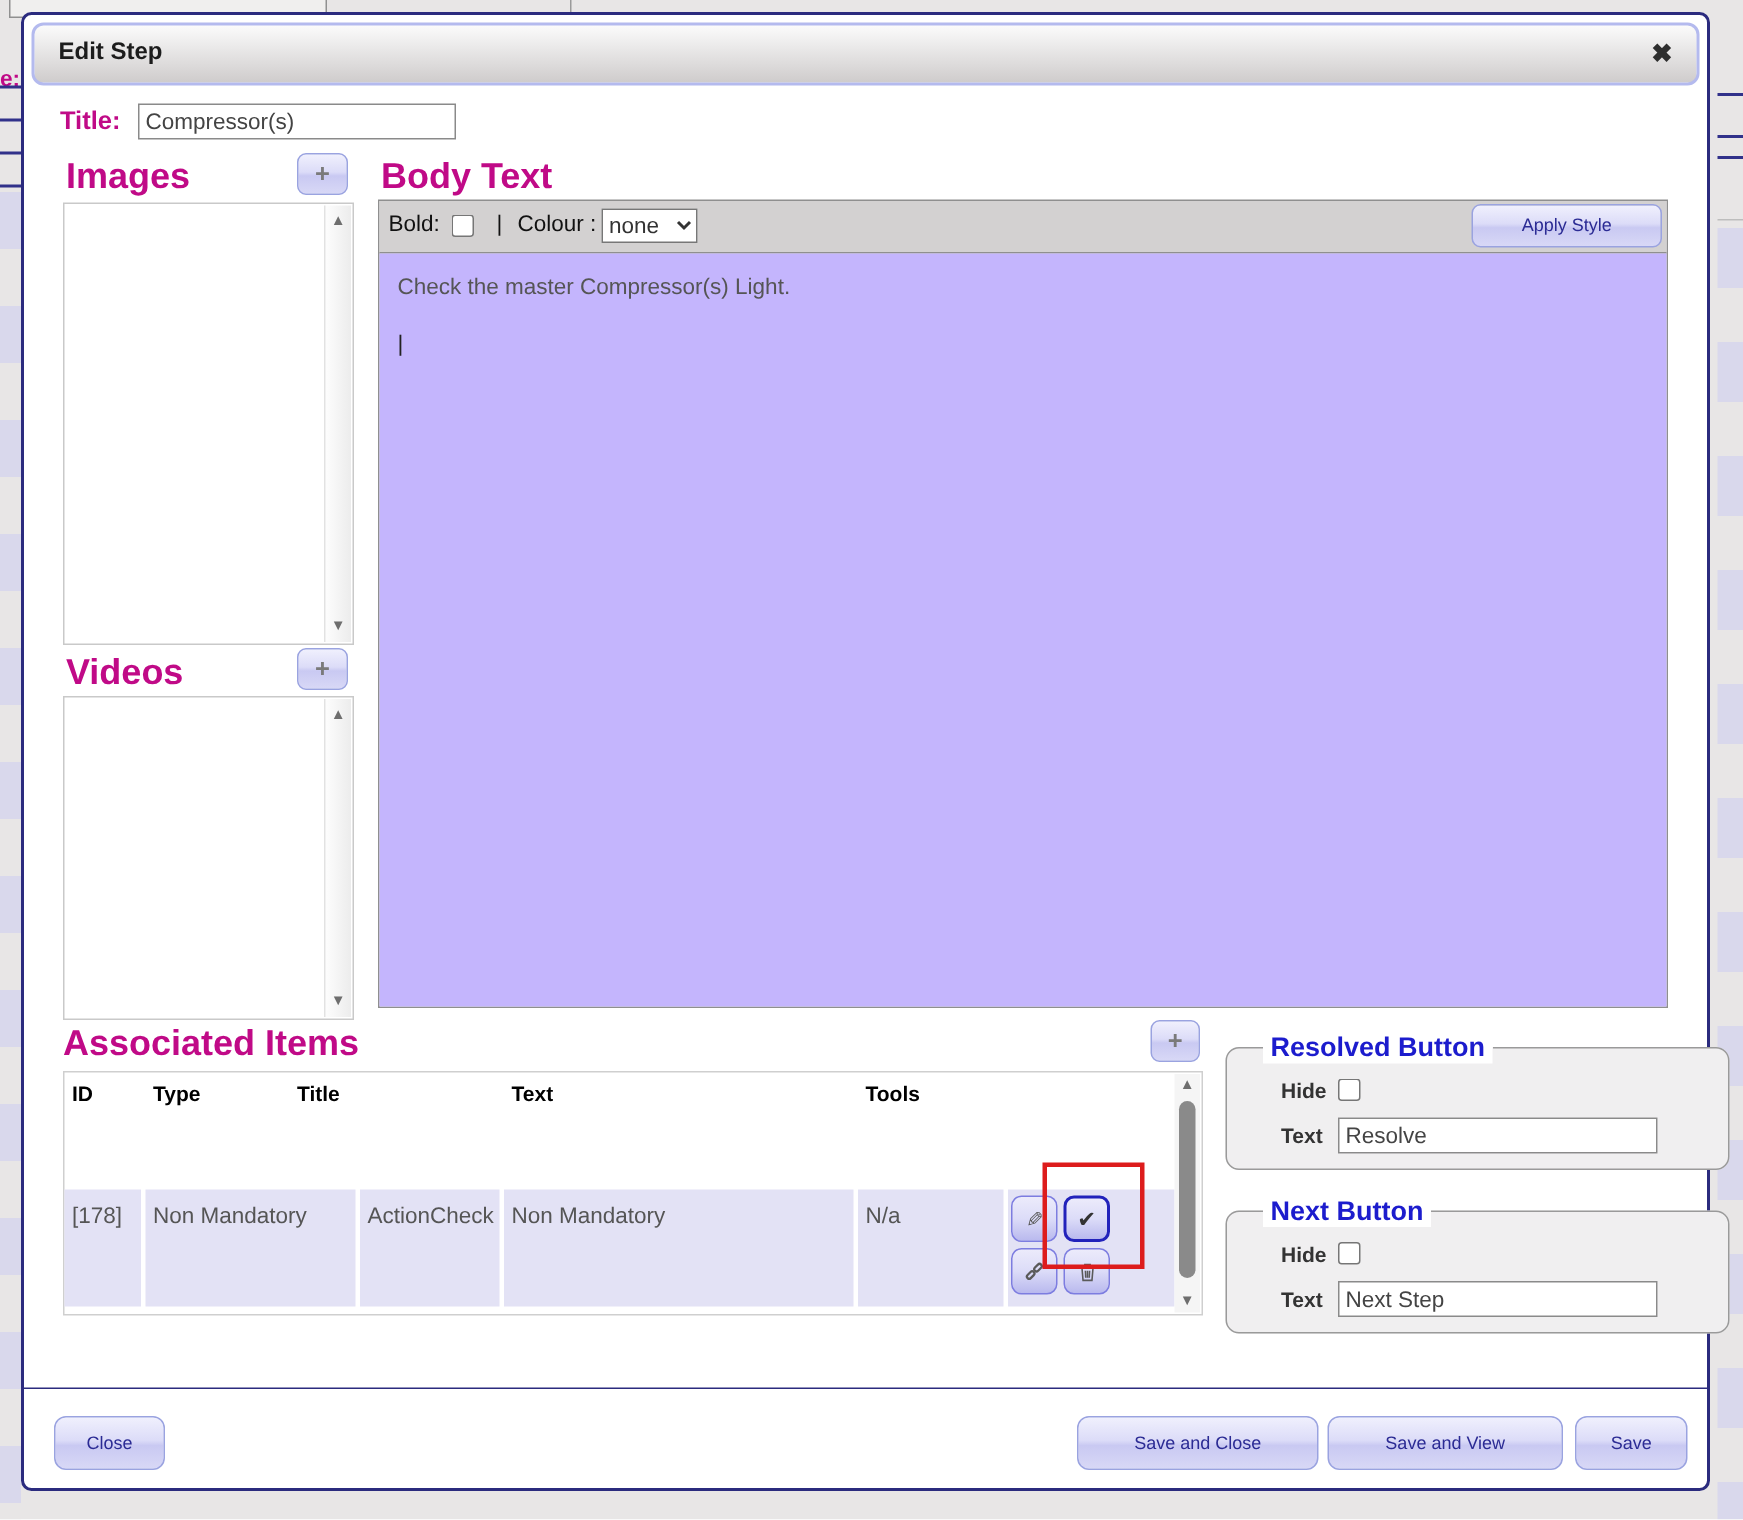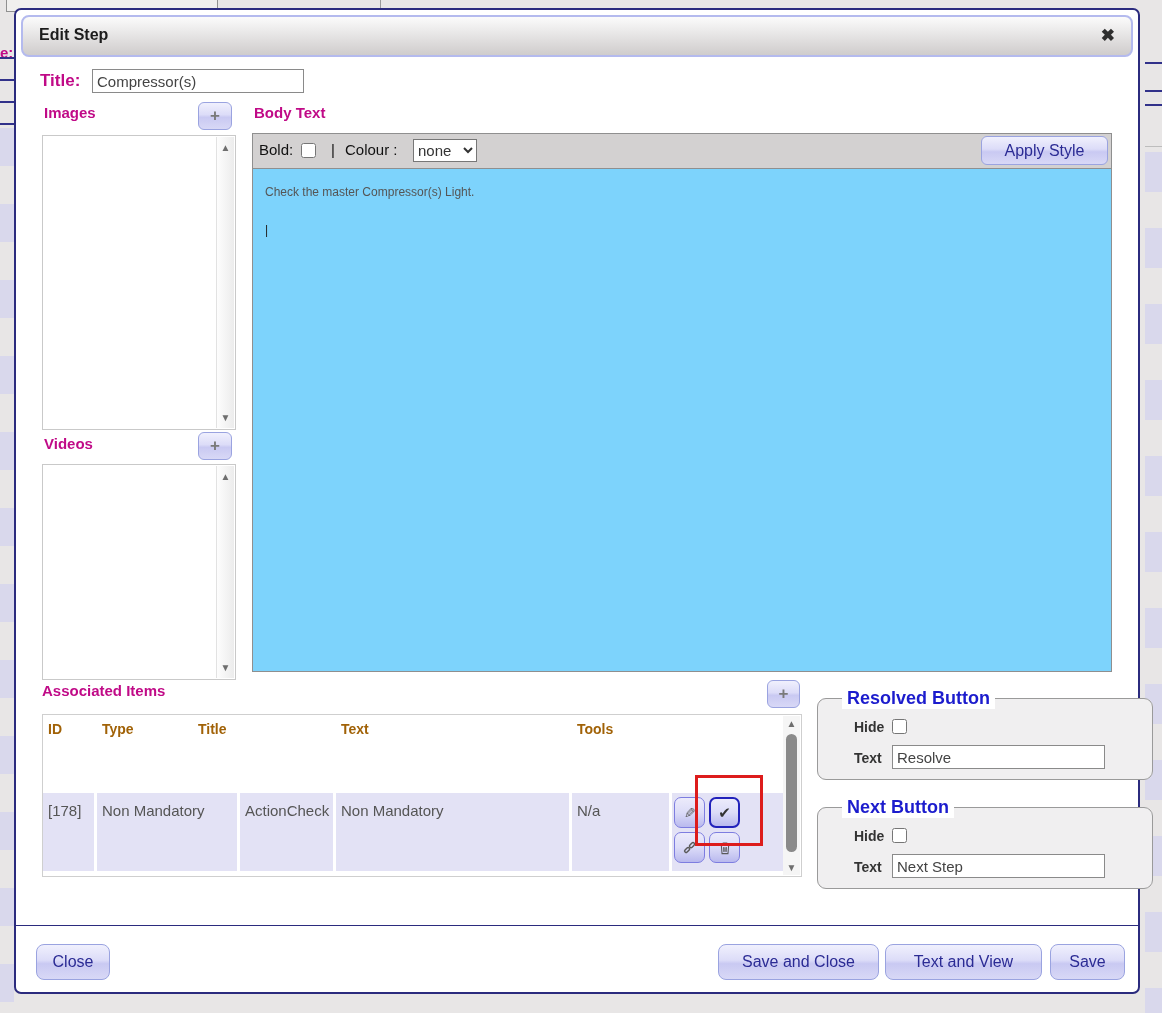--- a/index.html
+++ b/index.html
@@ -14,43 +14,43 @@
   .clipped-label{left:0;top:44px;width:13px;color:#c00a87;font-weight:bold;font-size:15px;overflow:hidden;}
   .topbox{left:6px;top:-4px;width:210px;height:14px;border:1px solid #909090;background:#f0efee;}
 
   
   #dialog{left:14px;top:8px;width:1122px;height:982px;background:#ffffff;border:2px solid #2b2b7e;border-radius:7px;}
   #titlebar{left:5px;top:5px;width:1108px;height:38px;background:linear-gradient(#fbfbfb,#cfcccc);border:2px solid #b4baee;border-radius:8px;}
   #titlebar .cap{position:absolute;left:16px;top:9px;font-size:16px;font-weight:bold;color:#1c1c1c;}
   #close-x{position:absolute;right:16px;top:8px;font-size:17px;font-weight:bold;color:#2e2e2e;cursor:pointer;}
 
   .magenta{color:#c00a87;font-weight:bold;}
-  .hdr{font-size:15px;}
+  .hdr{font-size:24px;}
 
   input[type=text]{border:1px solid #8a8a8a;font-family:"Liberation Sans",sans-serif;font-size:15px;color:#444;padding:1px 4px;height:20px;}
 
-  .lavbtn{background:linear-gradient(#f0f0fd 0%,#dcdcf8 45%,#c9c9f2 55%,#d8d8f6 100%);border:1px solid #9aa3e0;border-radius:8px;color:#2b2b94;font-size:16px;text-align:center;cursor:pointer;box-sizing:border-box;}
+  .lavbtn{background:linear-gradient(#f0f0fd 0%,#dcdcf8 45%,#c9c9f2 55%,#d8d8f6 100%);border:1px solid #9aa3e0;border-radius:8px;color:#2b2b94;font-size:12px;text-align:center;cursor:pointer;box-sizing:border-box;}
   .plusbtn{width:34px;height:28px;line-height:26px;border-radius:6px;color:#7a7a7a;font-size:17px;font-weight:bold;}
 
   .panel{background:#fff;border:1px solid #c9c9c9;box-sizing:border-box;}
   .vtrack{position:absolute;top:1px;right:1px;bottom:1px;width:17px;background:linear-gradient(90deg,#fdfdfd,#ececec);border-left:1px solid #e2e2e2;}
   .arr{position:absolute;left:0;width:17px;text-align:center;font-size:10px;color:#6e6e6e;cursor:pointer;}
 
   
   #editor{left:236px;top:123px;width:860px;height:539px;border:1px solid #8f8f8f;box-sizing:border-box;}
   #bt-toolbar{position:absolute;left:0;top:0;right:0;height:34px;background:#d3d1d1;border-bottom:1px solid #8f8f8f;font-size:15px;color:#111;}
   #bt-toolbar .titem{position:absolute;top:7px;}
-  #bt-content{position:absolute;left:0;top:35px;right:0;bottom:0;background:#7dd3fc;padding:12px 12px;color:#555;font-size:12px;line-height:22px;box-sizing:border-box;}
+  #bt-content{position:absolute;left:0;top:35px;right:0;bottom:0;background:#c4b5fd;padding:12px 12px;color:#555;font-size:15px;line-height:22px;box-sizing:border-box;}
   #colour-select{font-family:"Liberation Sans",sans-serif;font-size:15px;color:#333;border:1px solid #777;background:#fff;height:23px;width:64px;}
   #apply-style{position:absolute;top:2px;right:3px;width:127px;height:29px;line-height:27px;border-radius:6px;}
 
   
   #ai-table{left:26px;top:704px;width:760px;height:163px;border:1px solid #cfcfcf;box-sizing:border-box;background:#fff;}
   .trow{position:absolute;left:0;display:flex;gap:3px;}
-  .hcell{font-size:14px;font-weight:bold;color:#a16207;padding:6px 5px;box-sizing:border-box;}
+  .hcell{font-size:14px;font-weight:bold;color:#000000;padding:6px 5px;box-sizing:border-box;}
   .dcell{font-size:15px;color:#555;background:#e3e2f5;padding:9px 5px;box-sizing:border-box;}
   .c0{width:51px;} .c1{width:140px;} .c2{width:93px;} .c3{width:233px;} .c4{width:97px;} .c5{width:111px;}
   #ai-scroll{position:absolute;top:1px;right:1px;bottom:1px;width:17px;background:#f5f5f5;}
   #ai-thumb{position:absolute;left:3px;top:18px;width:11px;height:118px;background:#8a8a8a;border-radius:6px;cursor:pointer;}
   .toolbtn{width:31px;height:31px;border-radius:7px;background:linear-gradient(#ecebfb 0%,#dcdcf8 50%,#b9b9ee 100%);border:1px solid #7d7de0;color:#5a5a5a;display:flex;align-items:center;justify-content:center;cursor:pointer;box-sizing:border-box;}
   .toolbtn.sel{border:2px solid #2222bb;}
   #red-rect{left:679px;top:765px;width:62px;height:65px;border:3px solid #dd1c1c;pointer-events:none;z-index:6;}
 
   
   fieldset{position:absolute;width:300px;height:78px;background:#f0eff0;border:1px solid #9a9a9a;border-radius:9px;margin:0;padding:4px 10px 8px 24px;}
@@ -112,21 +112,21 @@
       </div>
     </div>
 
     <span class="abs magenta hdr" style="left:238px;top:94px;">Body Text</span>
     <div id="editor" class="abs">
       <div id="bt-toolbar">
         <span class="titem" style="left:6px;text-align:center;">Bold:</span>
         <input type="checkbox" class="titem" style="left: 48px; top: 9px;">
         <span class="titem" style="left:78px;">|</span>
         <span class="titem" style="left:92px;">Colour :</span>
-        <select id="colour-select" class="titem" style="left:160px;top:5px;">
+        <select id="colour-select" class="titem" style="left:148px;top:5px;">
           <option>none</option>
         </select>
         <div id="apply-style" class="lavbtn">Apply Style</div>
       </div>
       <div id="bt-content">
         <div>Check the master Compressor(s) Light.</div>
         <div style="margin-top:16px;color:#222;">|</div>
       </div>
     </div>
 
@@ -192,17 +192,17 @@
 
     <fieldset style="left:801px;top:787px;">
       <legend>Next Button</legend>
       <div class="frow"><span class="flabel">Hide</span><input type="checkbox" style=""></div>
       <div class="frow"><span class="flabel">Text</span><input type="text" value="Next Step" style=""></div>
     </fieldset>
 
     <div id="footer-sep" class="abs"></div>
     <div class="abs lavbtn footbtn" style="left:20px;top:934px;width:74px;">Close</div>
     <div class="abs lavbtn footbtn" style="left:702px;top:934px;width:161px;">Save and Close</div>
-    <div class="abs lavbtn footbtn" style="left:869px;top:934px;width:157px;">Text and View</div>
+    <div class="abs lavbtn footbtn" style="left:869px;top:934px;width:157px;">Save and View</div>
     <div class="abs lavbtn footbtn" style="left:1034px;top:934px;width:75px;">Save</div>
 
   </div>
 </div>
 
 </body></html>

